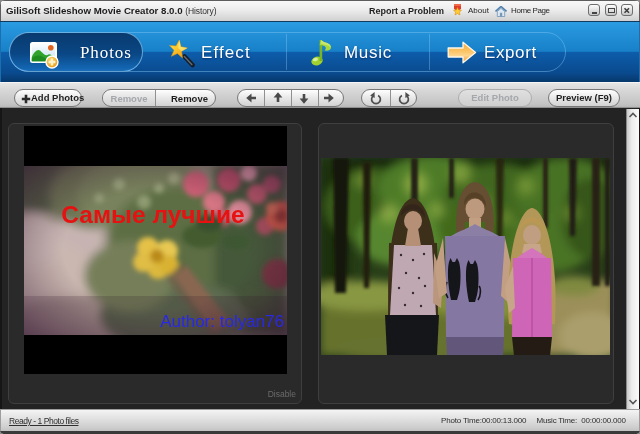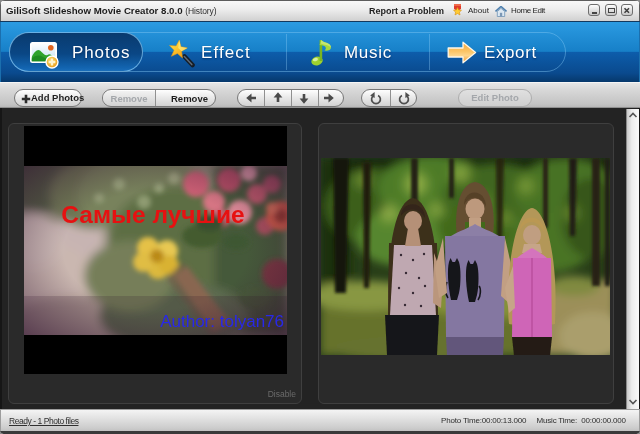--- a/index.html
+++ b/index.html
@@ -67,21 +67,21 @@
       <path d="M2 0 L9 0 L9 5 L5.5 7 L2 5 Z" fill="#e03a2a"></path>
       <path d="M2 0 L9 0 L9 2 L2 2 Z" fill="#f06a4a"></path>
       <path d="M5.5 3.5 L6.7 6 L9.5 6.3 L7.4 8.1 L8 11 L5.5 9.5 L3 11 L3.6 8.1 L1.5 6.3 L4.3 6 Z" fill="#ffcc33" stroke="#d89010" stroke-width="0.6"></path>
     </svg>
     <div class="tb-right" style="left:468px;top:6px;font-size:8px;">About</div>
     <svg class="tb-right" style="left:495px;top:6px" width="12" height="11" viewBox="0 0 12 11">
       <path d="M0.5 5.5 L6 0.5 L11.5 5.5" fill="none" stroke="#4d7fae" stroke-width="1.6"></path>
       <path d="M2.3 5.5 L2.3 10.5 L9.7 10.5 L9.7 5.5 L6 2.3 Z" fill="#dce8f2" stroke="#6f93b5" stroke-width="0.8"></path>
       <rect x="4.9" y="6.8" width="2.3" height="3.7" fill="#7a97b5"></rect>
     </svg>
-    <div class="tb-right" style="left:511px;top:6px;font-size:8px;letter-spacing:-0.4px;">Home Edit</div>
+    <div class="tb-right" style="left:511px;top:6px;font-size:8px;letter-spacing:-0.4px;">Home Page</div>
     <div class="winbtn" style="left:588px;">
         <div style="position:absolute;left:3px;top:7px;width:5px;height:1.6px;background:#444;"></div>
       </div>
     <div class="winbtn" style="left:604.5px;">
         <div style="position:absolute;left:2.8px;top:2.8px;width:4.5px;height:3.6px;border:1px solid #444;border-top-width:1.8px;"></div>
       </div>
     <div class="winbtn" style="left:620.5px;">
       <svg width="10" height="10" style="position:absolute;left:0.5px;top:0.5px">
           <path d="M2.5 2.2 L7 6.7 M7 2.2 L2.5 6.7" stroke="#3d3d3d" stroke-width="1.5"></path>
         </svg>
@@ -109,21 +109,21 @@
           </radialGradient>
       </defs>
       <rect x="1" y="2" width="27" height="21" rx="2.5" fill="#fff"></rect>
       <rect x="2.8" y="3.8" width="23.4" height="17.4" fill="url(#sky)"></rect>
       <circle cx="21.8" cy="7.8" r="2.8" fill="#e2641e"></circle>
       <path d="M2.8 21.2 L2.8 17 C5 12 8.5 8.5 11 10.5 C14 13 16.5 16.5 18.5 15 C21 13 24 15.5 26.2 19.5 L26.2 21.2 Z" fill="#2fa32c"></path>
       <path d="M2.8 21.2 L2.8 18.5 C6 15.5 10 14.5 14 17 C18 19.5 22 19 26.2 20.5 L26.2 21.2 Z" fill="#1f8c22"></path>
       <circle cx="23" cy="22" r="6" fill="url(#plg)" stroke="#fff" stroke-width="1.4"></circle>
       <path d="M23 18.6 L23 25.4 M19.6 22 L26.4 22" stroke="#fdf2cc" stroke-width="2.3"></path>
     </svg>
-    <div class="tabtxt" style="left:72px;letter-spacing:0.9px;">Photos</div>
+    <div class="tabtxt" style="left:80px;letter-spacing:0.9px;font-family:Liberation Serif, serif;">Photos</div>
 
     <svg class="tabicon" style="left:164px;top:14px;" width="32" height="32" viewBox="0 0 32 32">
       <defs>
           <linearGradient id="stg" x1="0" y1="0" x2="0.7" y2="1">
             <stop offset="0" stop-color="#ffe95c"></stop>
             <stop offset="0.55" stop-color="#fcc62c"></stop>
             <stop offset="1" stop-color="#f29d18"></stop>
           </linearGradient>
         </defs>
       <path d="M20.5 20.5 L28.5 29" stroke="#161d26" stroke-width="4.6" stroke-linecap="round"></path>
@@ -184,20 +184,21 @@
     <div class="btn" style="left:361px;width:56px;">
       <div class="segsep" style="left:28px;"></div>
       <svg width="54" height="16" style="position:absolute;left:0;top:0;">
         <path d="M11.9 5.4 A4.4 4.4 0 1 0 16.1 5.4" fill="none" stroke="#4f4f4f" stroke-width="1.7"></path>
         <path d="M12.6 2.1 L12.6 8.1 L8.2 5.4 Z" fill="#4f4f4f"></path>
         <path d="M39.9 5.4 A4.4 4.4 0 1 0 44.1 5.4" fill="none" stroke="#4f4f4f" stroke-width="1.7"></path>
         <path d="M43.4 2.1 L43.4 8.1 L47.8 5.4 Z" fill="#4f4f4f"></path>
       </svg>
     </div>
     <div class="btn dis" style="left:458px;width:74px;">Edit Photo</div>
+    <div class="btn" style="left:548px;width:72px;">Preview (F9)</div>
   </div>
 
   <div class="main">
     <div class="panel lpanel">
       <div class="blackblock">
         <div class="lphoto">
           <svg width="263" height="169" viewBox="0 0 263 169">
             <defs>
               <filter id="b6" x="-30%" y="-30%" width="160%" height="160%">
                   <feGaussianBlur stdDeviation="5"></feGaussianBlur>

